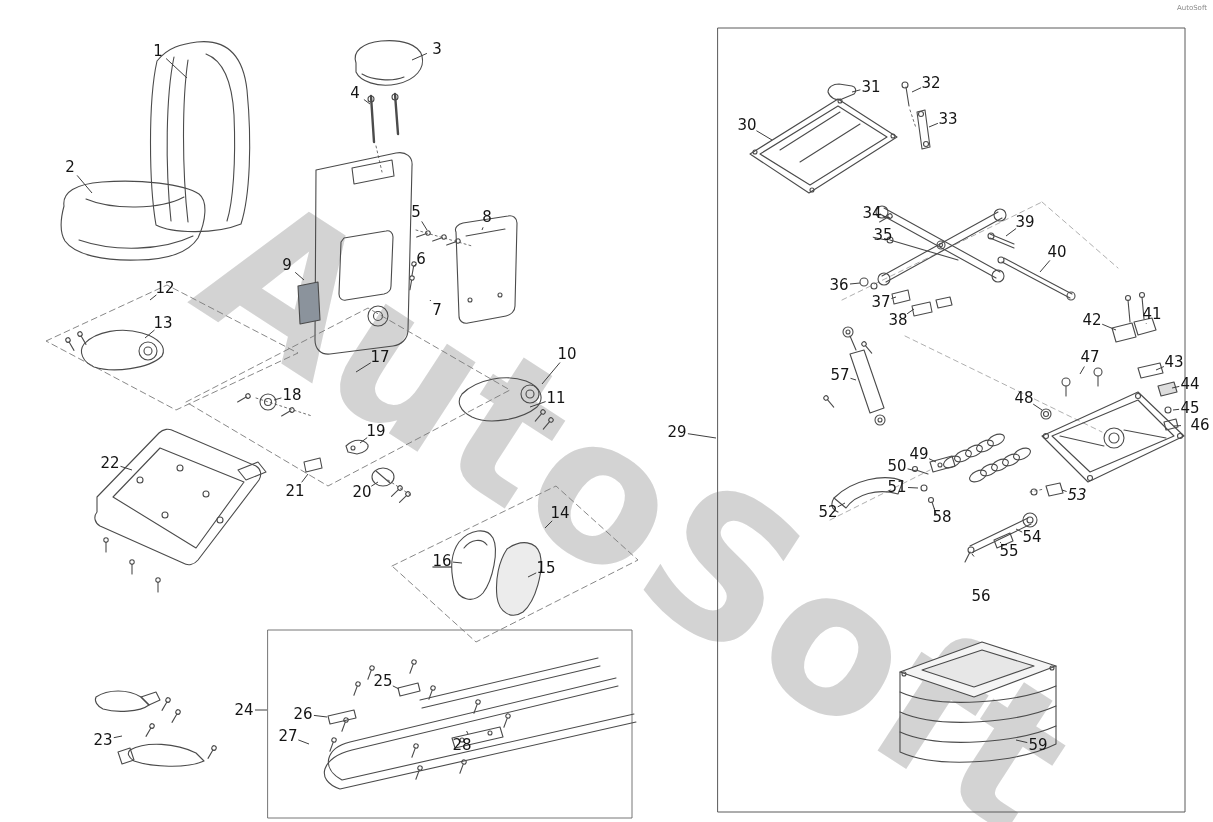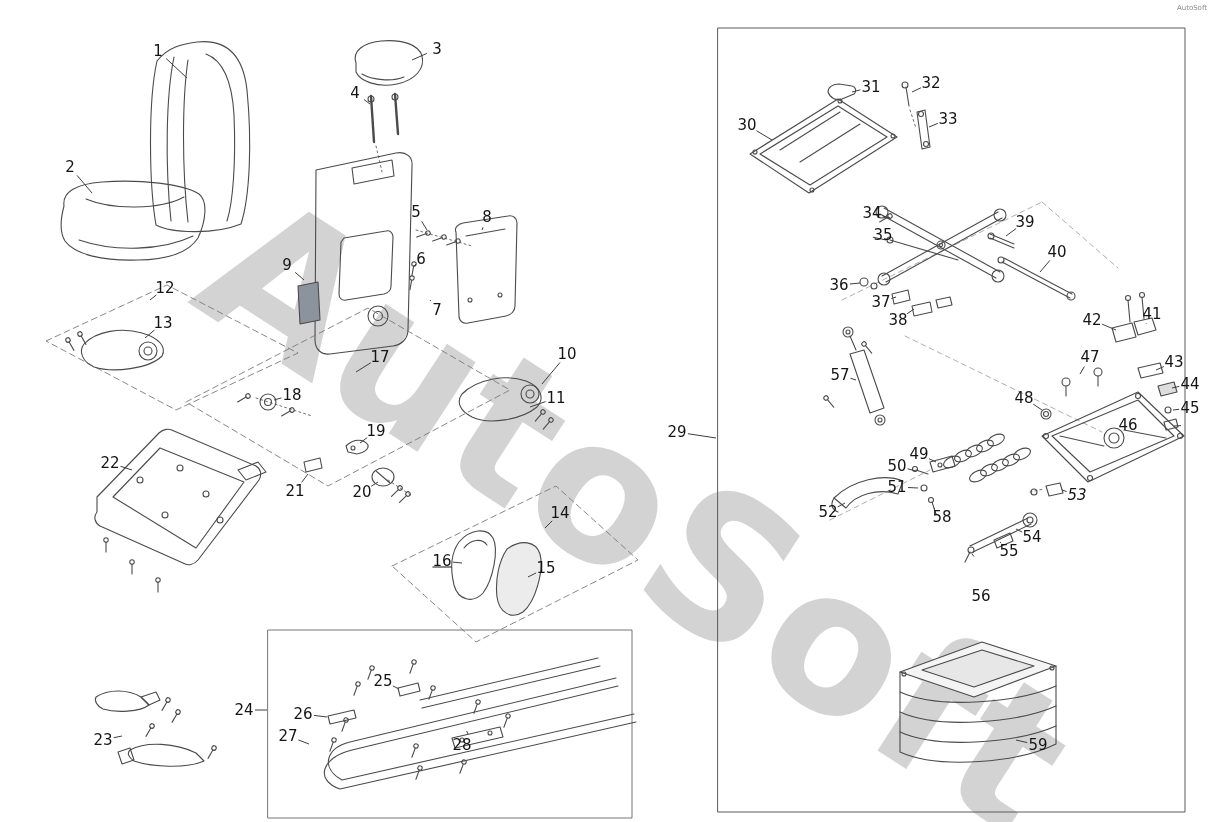--- a/index.html
+++ b/index.html
@@ -463,21 +463,21 @@
       <span class="part-label" style="left: 839px; top: 285px;">36</span>
       <span class="part-label" style="left: 881px; top: 302px;">37</span>
       <span class="part-label" style="left: 898px; top: 320px;">38</span>
       <span class="part-label" style="left: 1025px; top: 222px;">39</span>
       <span class="part-label" style="left: 1057px; top: 252px;">40</span>
       <span class="part-label" style="left: 1152px; top: 314px;">41</span>
       <span class="part-label" style="left: 1092px; top: 320px;">42</span>
       <span class="part-label" style="left: 1174px; top: 362px;">43</span>
       <span class="part-label" style="left: 1190px; top: 384px;">44</span>
       <span class="part-label" style="left: 1190px; top: 408px;">45</span>
-      <span class="part-label" style="left: 1128px; top: 425px;">46</span>
+      <span class="part-label" style="left: 1200px; top: 425px;">46</span>
       <span class="part-label" style="left: 1090px; top: 357px;">47</span>
       <span class="part-label" style="left: 1024px; top: 398px;">48</span>
       <span class="part-label" style="left: 919px; top: 454px;">49</span>
       <span class="part-label" style="left: 897px; top: 466px;">50</span>
       <span class="part-label" style="left: 897px; top: 487px;">51</span>
       <span class="part-label" style="left: 828px; top: 512px;">52</span>
       <span class="part-label" style="left: 1077px; top: 495px; font-style: italic;">53</span>
       <span class="part-label" style="left: 1032px; top: 537px;">54</span>
       <span class="part-label" style="left: 1009px; top: 551px; text-align: center;">55</span>
       <span class="part-label" style="left: 981px; top: 596px;">56</span>

